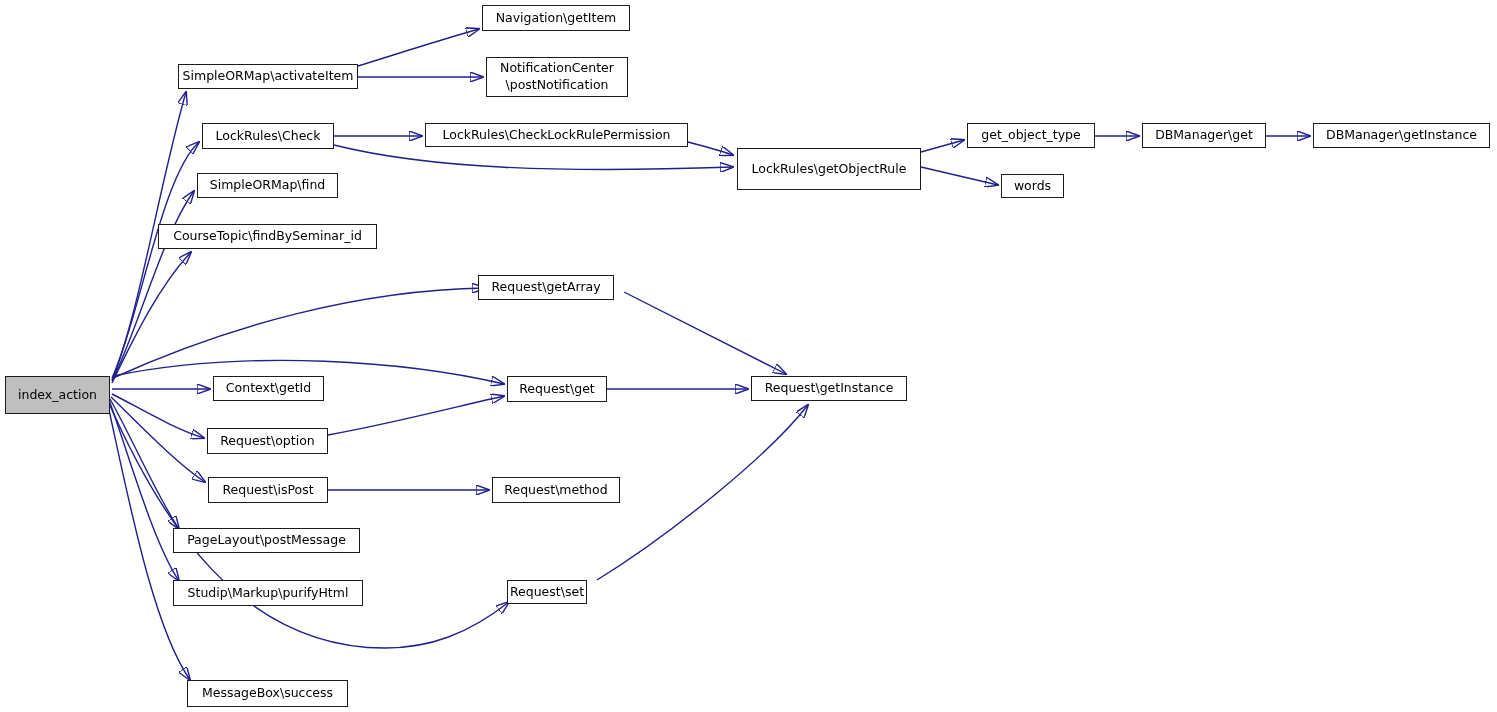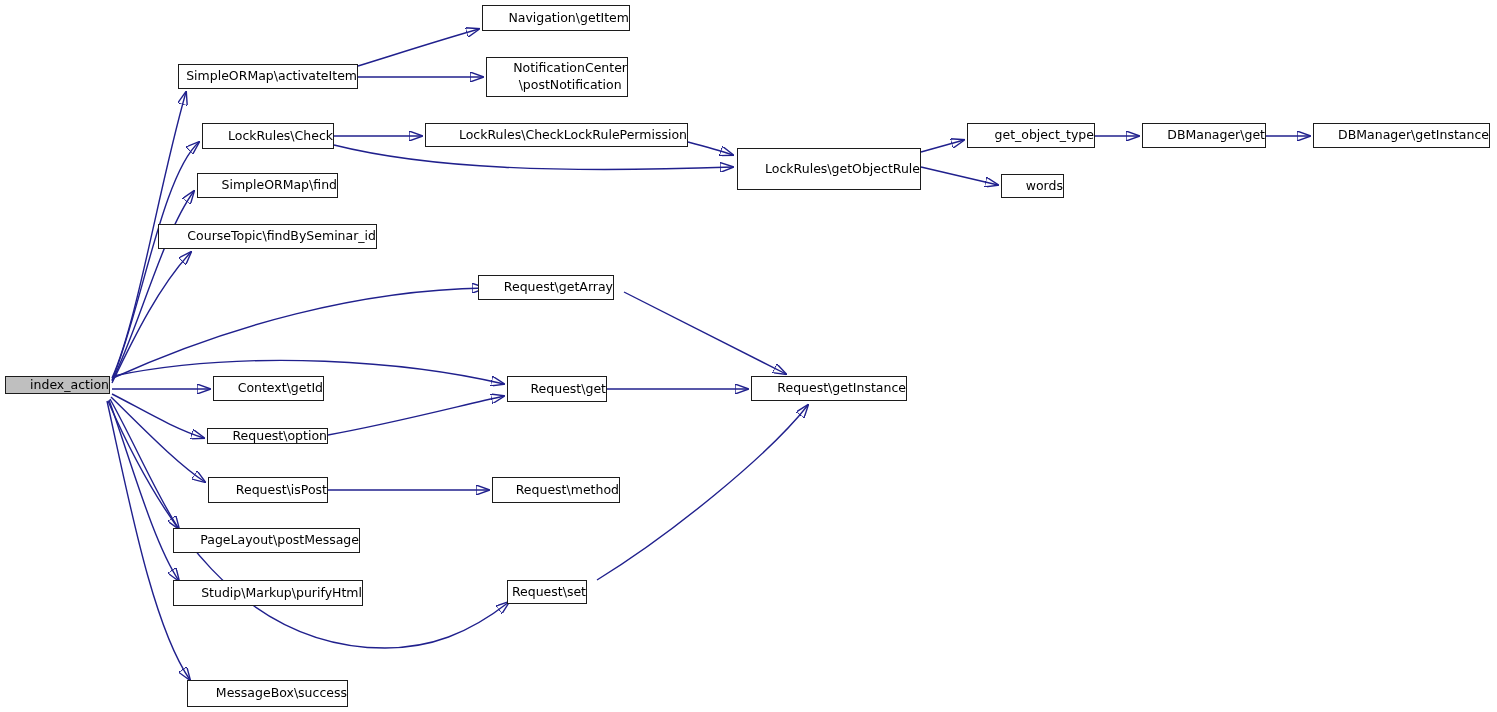--- a/index.html
+++ b/index.html
@@ -7,21 +7,21 @@
           font-family:"DejaVu Sans","Liberation Sans",sans-serif;}
   svg.edge-layer{position:absolute;left:0;top:0;width:1497px;height:712px;}
   svg.edge-layer path{fill:none;stroke:#20208d;stroke-width:1.4px;}
   .node{
     position:absolute;
     box-sizing:border-box;
     background:#ffffff;
     border:1.4px solid #1c1c1c;
     color:#000000;
     font-size:12.5px;
-    display:flex;align-items:center;justify-content:flex-end;
+    display:flex;align-items:center;justify-content:center;
     text-align:center;
     white-space:pre-line;
     line-height:1.35;
     cursor:pointer;
   }
   .node.root{background:#bfbfbf;}
   .node span{white-space:pre-line;}
 </style>
 </head>
 <body>
@@ -56,21 +56,21 @@
     <path marker-end="url(#arrow)" d="M921,167 L998,185"></path>
     <path marker-end="url(#arrow)" d="M1095,136 L1139,136"></path>
     <path marker-end="url(#arrow)" d="M1266,136 L1310,136"></path>
     <path marker-end="url(#arrow)" d="M624,292 L786,374"></path>
     <path marker-end="url(#arrow)" d="M607,389 L748,389"></path>
     <path marker-end="url(#arrow)" d="M328,435 C390,424 455,407 504,396"></path>
     <path marker-end="url(#arrow)" d="M328,490 L489,490"></path>
     <path marker-end="url(#arrow)" d="M597,580 C670,535 768,456 808,405"></path>
   </svg>
 
-  <div class="node root" style="left:5px;top:376px;width:105px;height:18px">
+  <div class="node root" style="left:5px;top:376px;width:105px;height:38px">
     <span>index_action</span>
   </div>
 
   <div class="node" style="left:178px;top:64px;width:180px;height:25px">
     <span>SimpleORMap\activateItem</span>
   </div>
 
   <div class="node" style="left:482px;top:5px;width:148px;height:26px">
     <span>Navigation\getItem</span>
   </div>
@@ -117,21 +117,21 @@
   </div>
 
   <div class="node" style="left:478px;top:275px;width:136px;height:25px">
     <span>Request\getArray</span>
   </div>
 
   <div class="node" style="left:213px;top:376px;width:111px;height:25px">
     <span>Context\getId</span>
   </div>
 
-  <div class="node" style="left:207px;top:428px;width:121px;height:16px">
+  <div class="node" style="left:207px;top:428px;width:121px;height:26px">
     <span>Request\option</span>
   </div>
 
   <div class="node" style="left:507px;top:376px;width:100px;height:26px">
     <span>Request\get</span>
   </div>
 
   <div class="node" style="left:751px;top:376px;width:156px;height:25px">
     <span>Request\getInstance</span>
   </div>

